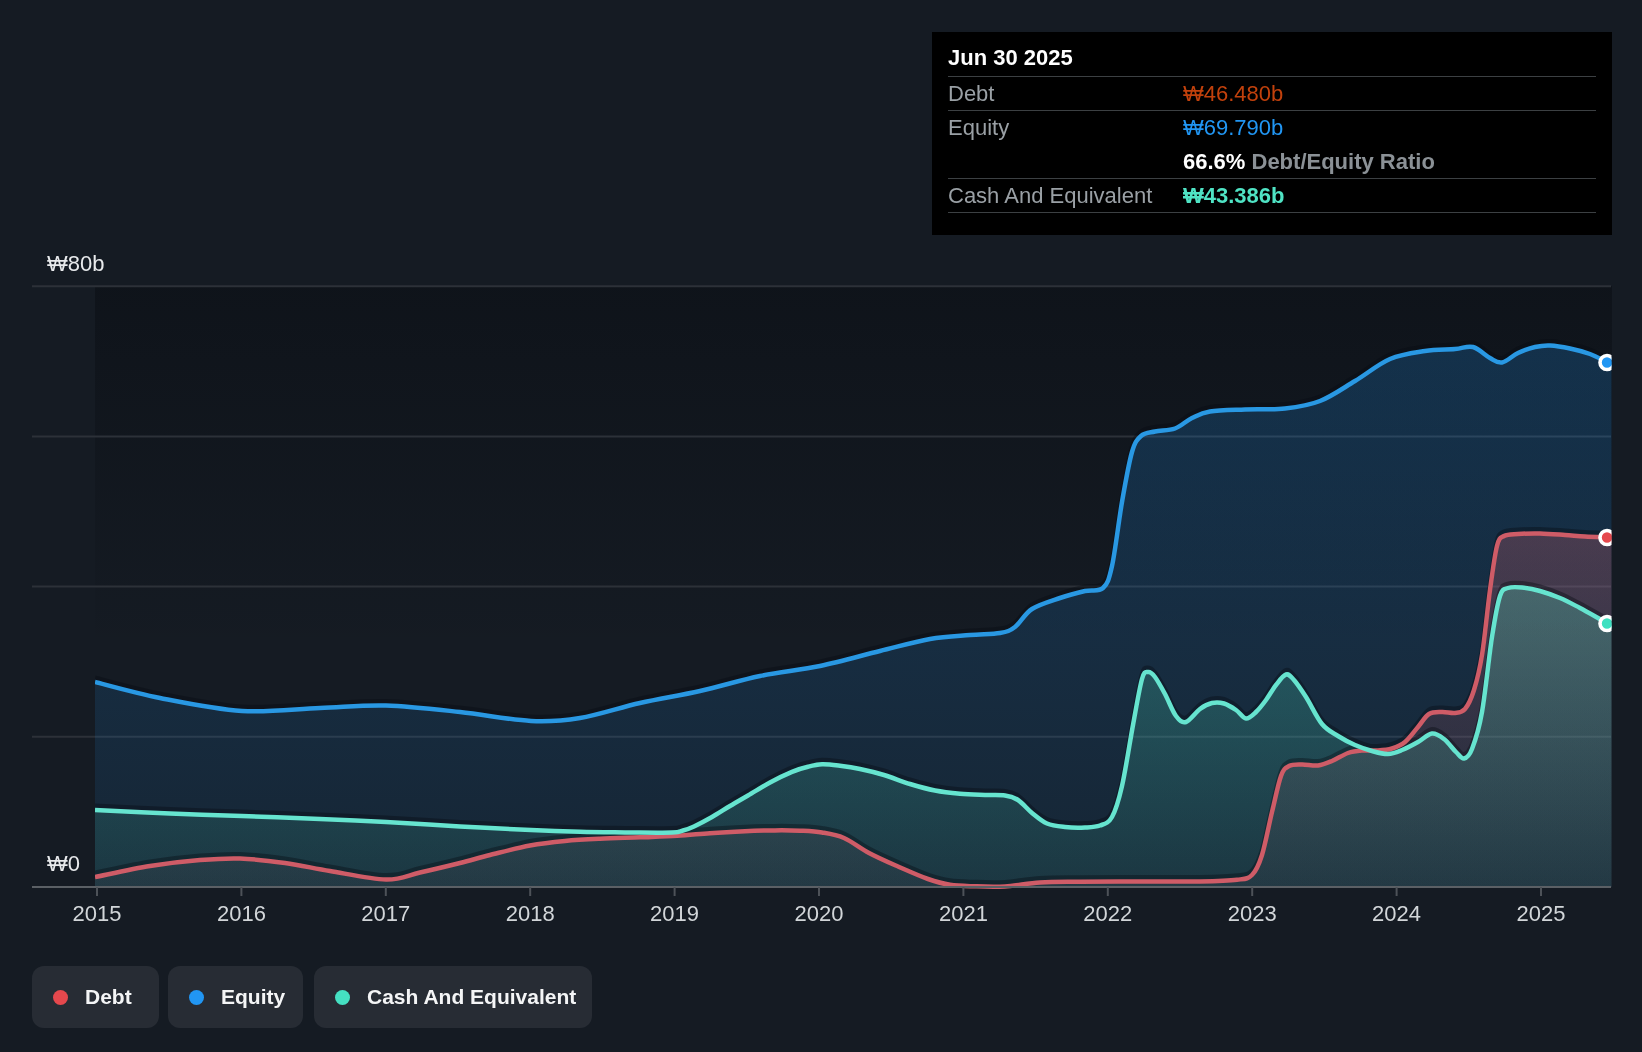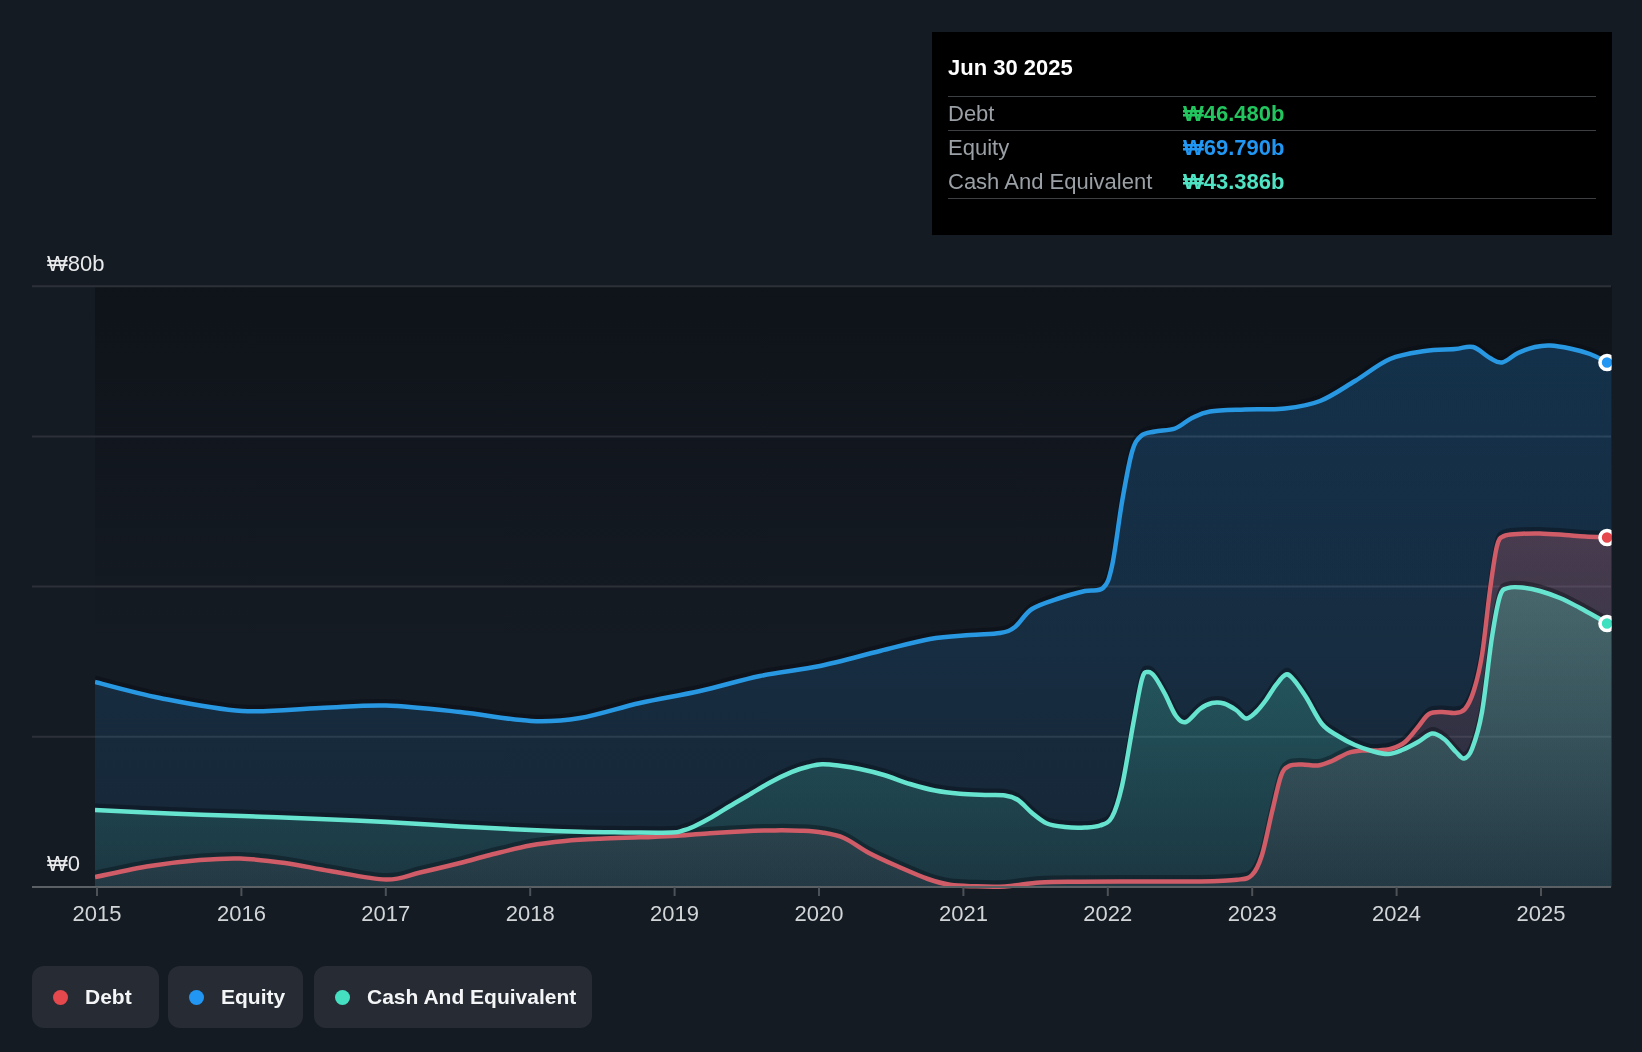--- a/index.html
+++ b/index.html
@@ -1,18 +1,18 @@
 <!DOCTYPE html>
 <html><head><meta charset="utf-8">
 <style>
 *{margin:0;padding:0;box-sizing:border-box}
 html,body{width:1642px;height:1052px;background:#151b23;overflow:hidden;font-family:"Liberation Sans",sans-serif}
 .abs{position:absolute}
 #tooltip{position:absolute;left:932px;top:32px;width:680px;height:203px;background:#000;padding:0 16px}
-#tooltip .title{height:65px;display:flex;align-items:center;padding-top:7px;font-size:22px;font-weight:bold;color:#fff;border-bottom:1px solid #3c4043}
+#tooltip .title{height:45px;display:flex;align-items:center;padding-top:7px;font-size:22px;font-weight:bold;color:#fff;border-bottom:1px solid #3c4043}
 .trow{height:34px;display:flex;align-items:center;font-size:22px}
 .tlabel{color:#9aa0a5;width:235px}
 .bb{border-bottom:1px solid #3c4043}
 .legend{position:absolute;top:966px;height:62px;border-radius:12px;background:#272c34;display:flex;align-items:center;color:#f4f5f6;font-size:21px;font-weight:bold}
 .dot{width:15px;height:15px;border-radius:50%;margin-right:17px}
 </style></head>
 <body>
 <svg class="abs" style="left:0;top:0" width="1642" height="1052">
 <defs>
 <linearGradient id="gb" x1="0" y1="340" x2="0" y2="887" gradientUnits="userSpaceOnUse">
@@ -79,25 +79,29 @@
 <text x="1252.2" y="921" text-anchor="middle" font-size="22" fill="#d2d6d9">2023</text>
 <text x="1396.6" y="921" text-anchor="middle" font-size="22" fill="#d2d6d9">2024</text>
 <text x="1541" y="921" text-anchor="middle" font-size="22" fill="#d2d6d9">2025</text>
 <text x="47" y="271" font-size="22" fill="#e8eaec">₩80b</text>
 <text x="47" y="871" font-size="22" fill="#e8eaec">₩0</text>
 </svg>
 <div id="tooltip">
   <div class="title">Jun 30 2025</div>
   <div class="trow bb">
       <span class="tlabel">Debt</span>
-      <span style="color:#22c55e;font-weight:bold">₩46.480b</span>
+      <span style="color:#c2410c;font-weight:normal">₩46.480b</span>
     </div>
   <div class="trow">
       <span class="tlabel">Equity</span>
-      <span style="color:#2196f3;font-weight:bold">₩69.790b</span>
+      <span style="color:#2196f3;font-weight:normal">₩69.790b</span>
+    </div>
+  <div class="trow bb">
+      <span class="tlabel"></span>
+      <span style="color:#fff;font-weight:bold">66.6%&nbsp;<span style="color:#8b9196">Debt/Equity Ratio</span></span>
     </div>
   <div class="trow bb">
       <span class="tlabel">Cash And Equivalent</span>
       <span style="color:#4fe3c4;font-weight:bold">₩43.386b</span>
     </div>
 </div>
 <div class="legend" style="left:32px;width:127px;padding-left:21px"><span class="dot" style="background:#e5484d"></span>Debt</div>
 <div class="legend" style="left:168px;width:135px;padding-left:21px"><span class="dot" style="background:#2196f3"></span>Equity</div>
 <div class="legend" style="left:314px;width:278px;padding-left:21px"><span class="dot" style="background:#45e0c2"></span>Cash And Equivalent</div>
 </body></html>

